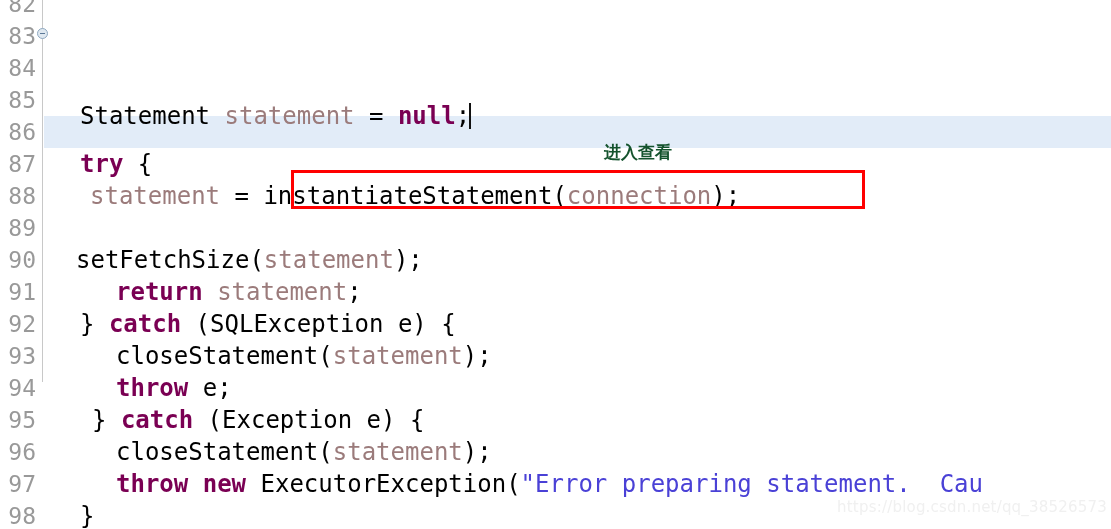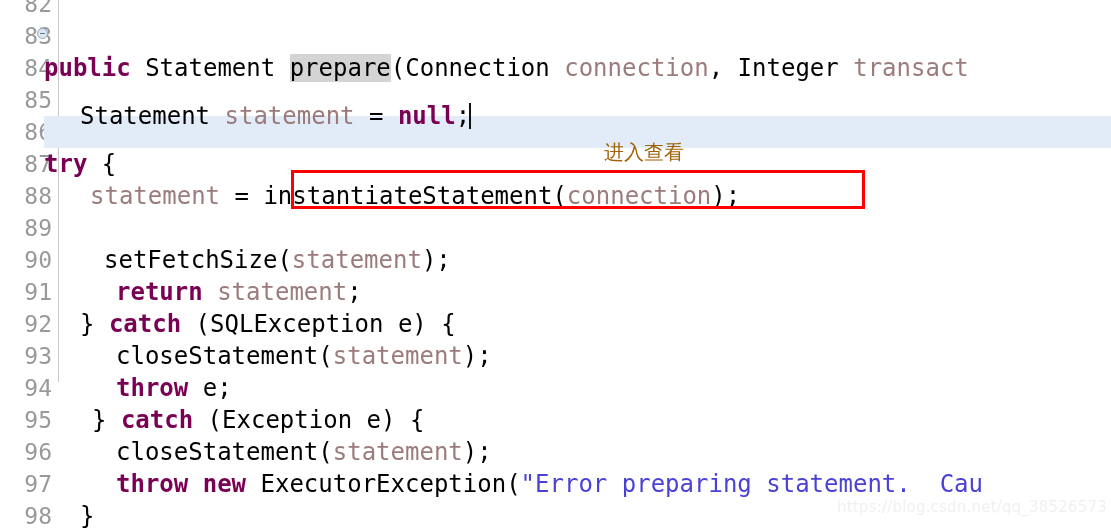--- a/index.html
+++ b/index.html
@@ -11,21 +11,21 @@
     width: 1111px;
     height: 529px;
     background: #ffffff;
     overflow: hidden;
     font-family: "DejaVu Sans Mono", "Liberation Mono", monospace;
   }
 
   
   #gutter {
     position: absolute;
-    left: 16px; top: 0;
+    left: 0; top: 0;
     width: 43px; height: 382px;
     background: #ffffff;
     border-right: 1px solid #c8c8c8;
     box-sizing: border-box;
   }
   .lnum {
     position: absolute;
     right: 6px;
     width: 38px;
     text-align: right;
@@ -104,24 +104,25 @@
     left: 291px; top: 170px;
     width: 574px; height: 39px;
     border: 3px solid #ff0000;
     box-sizing: border-box;
     pointer-events: none;
   }
   #annot-text {
     position: absolute;
     left: 604px; top: 138px;
     font-family: "DejaVu Sans", "Liberation Sans", sans-serif;
-    font-size: 20px;
+    font-size: 17px;
     line-height: 28px;
-    color: #a16207;
+    color: #14532d;
     white-space: pre;
+    font-weight: bold;
   }
 
   
   #watermark {
     position: absolute;
     right: 4px; bottom: 13px;
     font-family: "DejaVu Sans", "Liberation Sans", sans-serif;
     font-size: 15px;
     color: #f0f0f0;
     letter-spacing: 0.2px;
@@ -156,31 +157,30 @@
 
   <div id="fold-marker" style="top:28px;"></div>
 
   <div id="code">
 
     <div class="line-bg" style="top:116px;"></div>
 
     <div class="line" style="top:-12px;"><span class="plain"></span></div>
 
 
-    <div class="line" style="top:52px;"><span class="kw">public</span><span class="plain"> Statement </span><span class="plain hl-search">prepare</span><span class="plain">(Connection </span><span class="local">connection</span><span class="plain">, Integer </span><span class="local">transact</span></div>
 
 
     <div class="line" style="top:100px;padding-left:36px;"><span class="plain">Statement </span><span class="local">statement</span><span class="plain"> = </span><span class="kw">null</span><span class="plain">;</span><span class="caret"></span></div>
 
-    <div class="line" style="top:148px;text-align:right;"><span class="kw">try</span><span class="plain"> {</span></div>
+    <div class="line" style="top:148px;padding-left:36px;text-align:right;"><span class="kw">try</span><span class="plain"> {</span></div>
 
     <div class="line" style="top:180px;padding-left:46px;"><span class="local">statement</span><span class="plain"> = instantiateStatement(</span><span class="local">connection</span><span class="plain">);</span></div>
 
 
-    <div class="line" style="top:244px;padding-left:60px;"><span class="plain">setFetchSize(</span><span class="local">statement</span><span class="plain">);</span></div>
+    <div class="line" style="top:244px;padding-left:32px;"><span class="plain">setFetchSize(</span><span class="local">statement</span><span class="plain">);</span></div>
 
     <div class="line" style="top:276px;padding-left:72px;"><span class="kw">return</span><span class="plain"> </span><span class="local">statement</span><span class="plain">;</span></div>
 
     <div class="line" style="top:308px;padding-left:36px;"><span class="plain">} </span><span class="kw">catch</span><span class="plain"> (SQLException e) {</span></div>
 
     <div class="line" style="top:340px;padding-left:72px;"><span class="plain">closeStatement(</span><span class="local">statement</span><span class="plain">);</span></div>
 
     <div class="line" style="top:372px;padding-left:72px;"><span class="kw">throw</span><span class="plain"> e;</span></div>
 
     <div class="line" style="top:404px;padding-left:48px;"><span class="plain">} </span><span class="kw">catch</span><span class="plain"> (Exception e) {</span></div>

